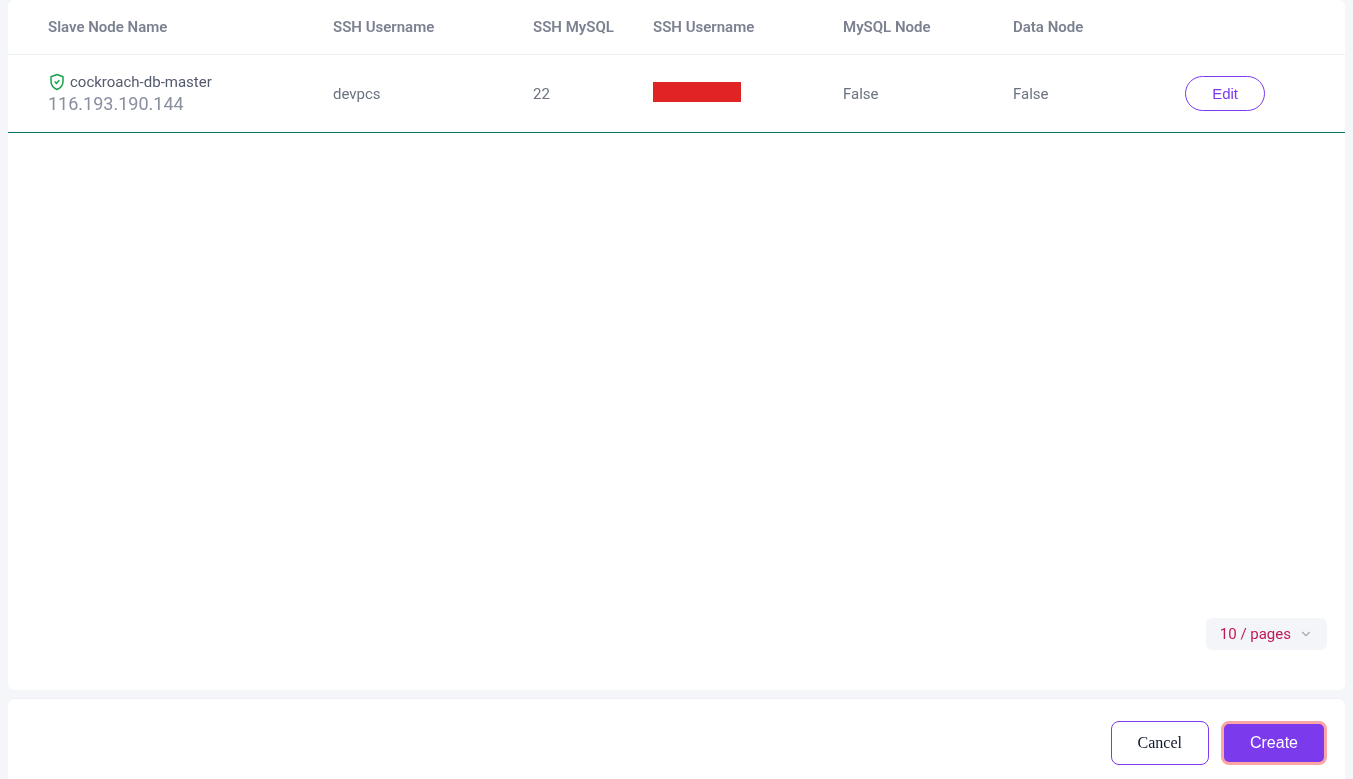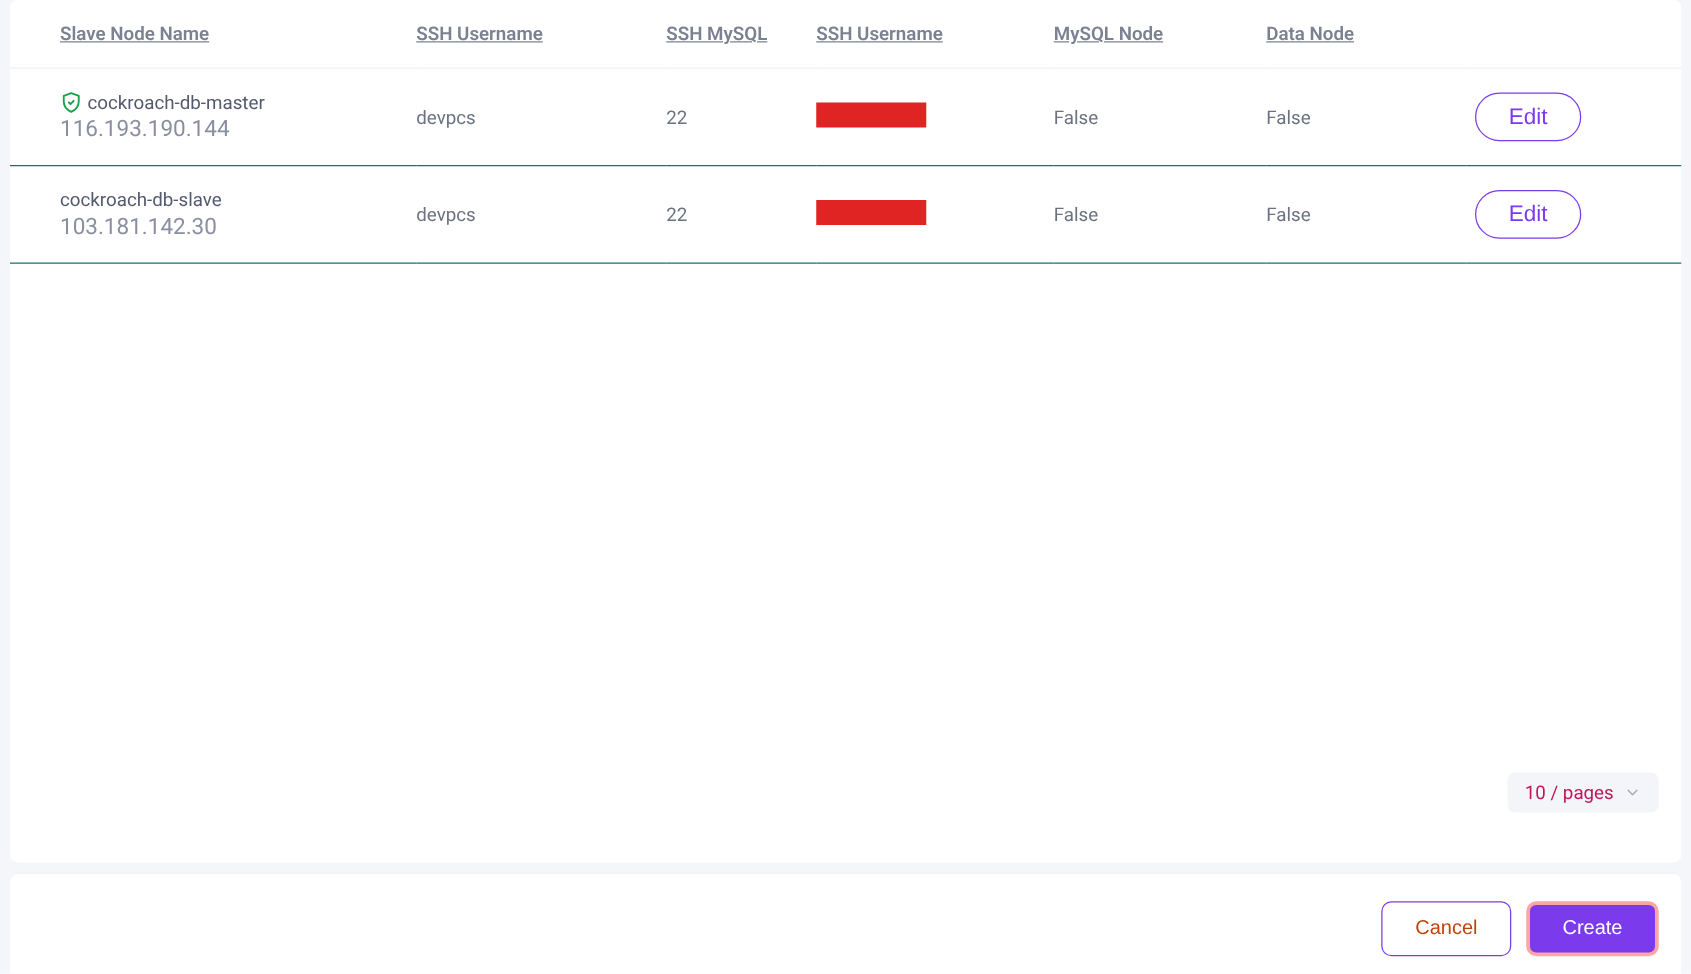--- a/index.html
+++ b/index.html
@@ -26,21 +26,20 @@
     border-collapse: collapse;
   }
 
   .node-table th {
     text-align: left;
     padding: 18px 10px 18px 0;
     color: #7b8190;
     font-weight: 600;
     font-size: 15px;
     border-bottom: 1px solid #eef0f5;
-    text-decoration: underline;
   }
   .node-table th:first-child { padding-left: 40px; }
   .node-table th.col-name { width: 325px; }
   .node-table th.col-user { width: 200px; margin-left: 29px; }
   .node-table th.col-port { width: 120px; }
   .node-table th.col-pass { width: 190px; }
   .node-table th.col-mysql { width: 170px; }
   .node-table th.col-data { width: 160px; }
   .node-table th.col-action { width: auto; }
 
@@ -70,21 +69,21 @@
     height: 20px;
     display: inline-block;
   }
 
   .btn-edit {
     border: 1px solid #7c3aed;
     color: #7c3aed;
     background: #ffffff;
     border-radius: 20px;
     padding: 8px 26px;
-    font-size: 18px;
+    font-size: 15px;
     font-weight: 500;
     cursor: pointer;
   }
 
   .pagination-bar {
     position: absolute;
     right: 18px;
     bottom: 40px;
     display: flex;
     align-items: center;
@@ -115,27 +114,28 @@
     border-radius: 6px 6px 0 0;
     padding: 22px 18px 14px 18px;
     display: flex;
     justify-content: flex-end;
     gap: 12px;
     box-shadow: 0 -1px 0 rgba(0,0,0,0.02);
   }
 
   .btn-cancel {
     border: 1px solid #7c3aed;
-    color: #c2410c;
+    color: #0f172a;
     background: #ffffff;
     border-radius: 8px;
     padding: 10px 26px;
     font-size: 16px;
     font-weight: 500;
     cursor: pointer;
+    font-family: Liberation Serif, serif;
   }
   .btn-create {
     border: 3px solid #fca5a5;
     color: #ffffff;
     background: #7c3aed;
     border-radius: 8px;
     padding: 10px 26px;
     font-size: 16px;
     font-weight: 500;
     cursor: pointer;
@@ -179,40 +179,20 @@
         <td>
           <span class="pass-red"></span>
         </td>
         <td>False</td>
         <td>False</td>
         <td style="text-align:right; padding-right:80px;">
           <button class="btn-edit">Edit</button>
         </td>
       </tr>
 
-      <tr>
-        <td>
-          <div class="node-name-wrap">
-            <div class="node-name-line">
-              <span class="node-name">cockroach-db-slave</span>
-            </div>
-            <span class="node-ip">103.181.142.30</span>
-          </div>
-        </td>
-        <td>devpcs</td>
-        <td>22</td>
-        <td>
-          <span class="pass-red"></span>
-        </td>
-        <td>False</td>
-        <td>False</td>
-        <td style="text-align:right; padding-right:80px;">
-          <button class="btn-edit">Edit</button>
-        </td>
-      </tr>
 
     </tbody>
   </table>
 
   <div class="pagination-bar">
     <div class="per-page">
       <span>10 / pages</span>
       <span class="chevron-down-icon">
         <svg viewBox="0 0 24 24" width="14" height="14" fill="none" stroke="currentColor" stroke-width="2" stroke-linecap="round" stroke-linejoin="round">
           <polyline points="6 9 12 15 18 9"></polyline>

